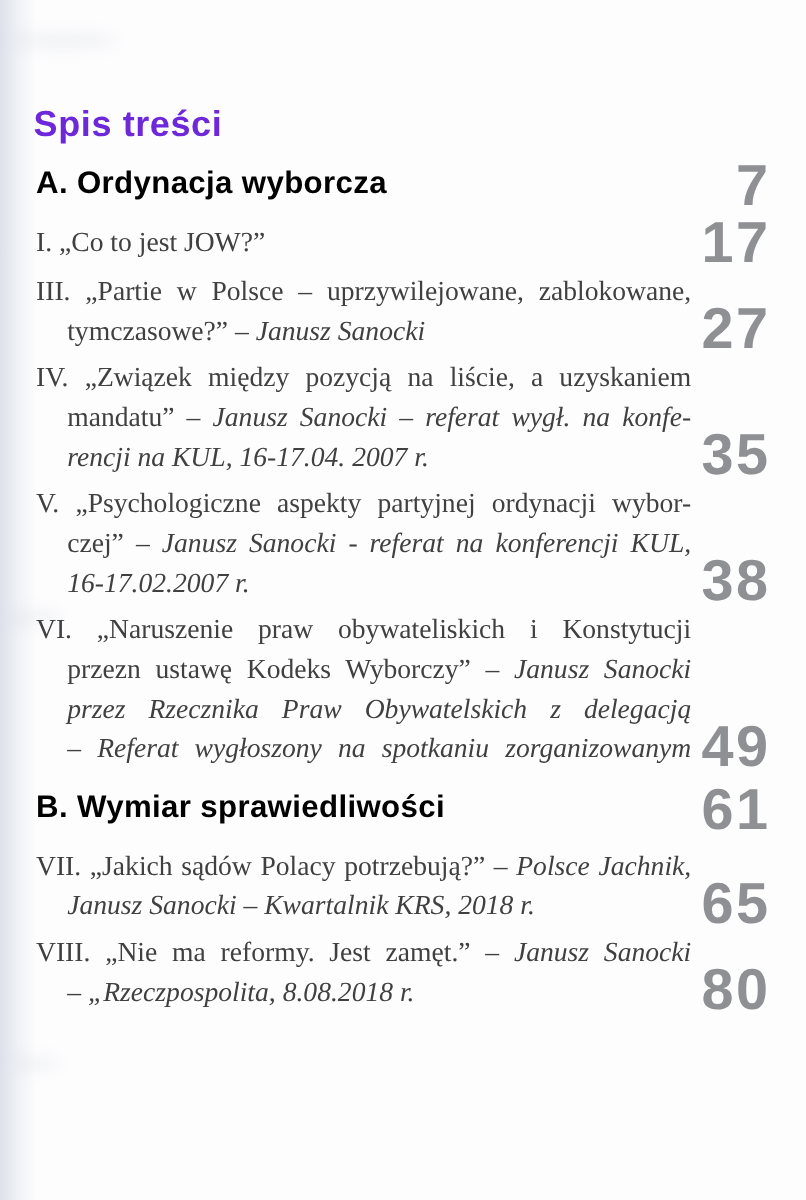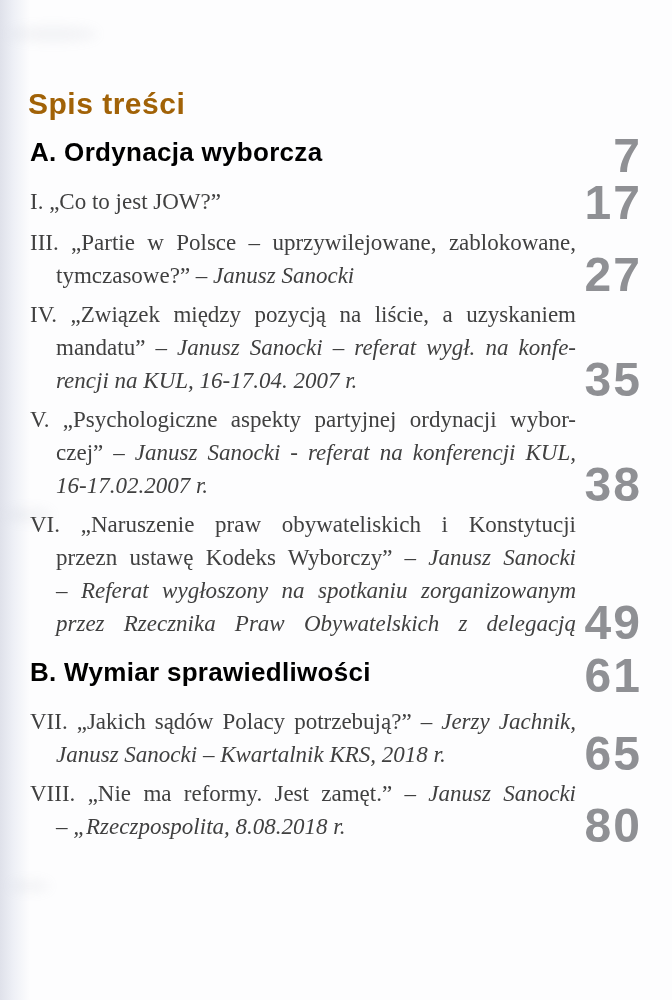--- a/index.html
+++ b/index.html
@@ -18,21 +18,21 @@
     position:absolute;background:#9aa0b0;border-radius:50%;
     filter:blur(6px);opacity:0.10;
   }
   .smudge.s1{left:8px;top:26px;width:90px;height:16px;}
   .smudge.s2{left:6px;top:508px;width:46px;height:14px;}
   .smudge.s3{left:10px;top:880px;width:40px;height:12px;}
   .title{
     position:absolute;left:28px;top:68px;
     font-family:"Liberation Sans", sans-serif;
     font-weight:bold;font-size:30px;line-height:32px;
-    color:#a16207;letter-spacing:0.5px;
+    color:#6d28d9;letter-spacing:0.5px;
   }
   .toc{
     position:absolute;left:30px;top:138px;width:612px;
   }
   .row{display:flex;margin-bottom:6px;}
   .row.section{margin-bottom:12px;}
   .row.section:first-child{margin-bottom:12px;}
   .row.section:not(:first-child){margin-top:18px;margin-bottom:12px;}
   .txt{width:546px;box-sizing:border-box;}
   .txt .line{
@@ -100,34 +100,34 @@
           <div class="line j"><span>V. „Psychologiczne aspekty partyjnej ordynacji wybor-</span></div>
           <div class="line ind j"><span>czej” – </span><span class="it">Janusz Sanocki - referat na konferencji KUL,</span></div>
           <div class="line ind"><span class="it">16-17.02.2007 r.</span></div>
         </div>
         <div class="num">38</div>
       </div>
       <div class="row item">
         <div class="txt">
           <div class="line j"><span>VI. „Naruszenie praw obywateliskich i Konstytucji</span></div>
           <div class="line ind j"><span>przezn ustawę Kodeks Wyborczy” – </span><span class="it">Janusz Sanocki</span></div>
+          <div class="line ind j"><span class="it">przez Rzecznika Praw Obywatelskich z delegacją</span></div>
           <div class="line ind j"><span class="it">– Referat wygłoszony na spotkaniu zorganizowanym</span></div>
-          <div class="line ind j"><span class="it">przez Rzecznika Praw Obywatelskich z delegacją</span></div>
         </div>
         <div class="num">49</div>
       </div>
       <div class="row section">
         <div class="txt sec">
           <div class="line"><span>B. Wymiar sprawiedliwości</span></div>
         </div>
         <div class="num">61</div>
       </div>
       <div class="row item">
         <div class="txt">
-          <div class="line j"><span>VII. „Jakich sądów Polacy potrzebują?” – </span><span class="it">Jerzy Jachnik,</span></div>
+          <div class="line j"><span>VII. „Jakich sądów Polacy potrzebują?” – </span><span class="it">Polsce Jachnik,</span></div>
           <div class="line ind"><span class="it">Janusz Sanocki – Kwartalnik KRS, 2018 r.</span></div>
         </div>
         <div class="num">65</div>
       </div>
       <div class="row item">
         <div class="txt">
           <div class="line j"><span>VIII. „Nie ma reformy. Jest zamęt.” – </span><span class="it">Janusz Sanocki</span></div>
           <div class="line ind"><span class="it">– „Rzeczpospolita, 8.08.2018 r.</span></div>
         </div>
         <div class="num">80</div>

